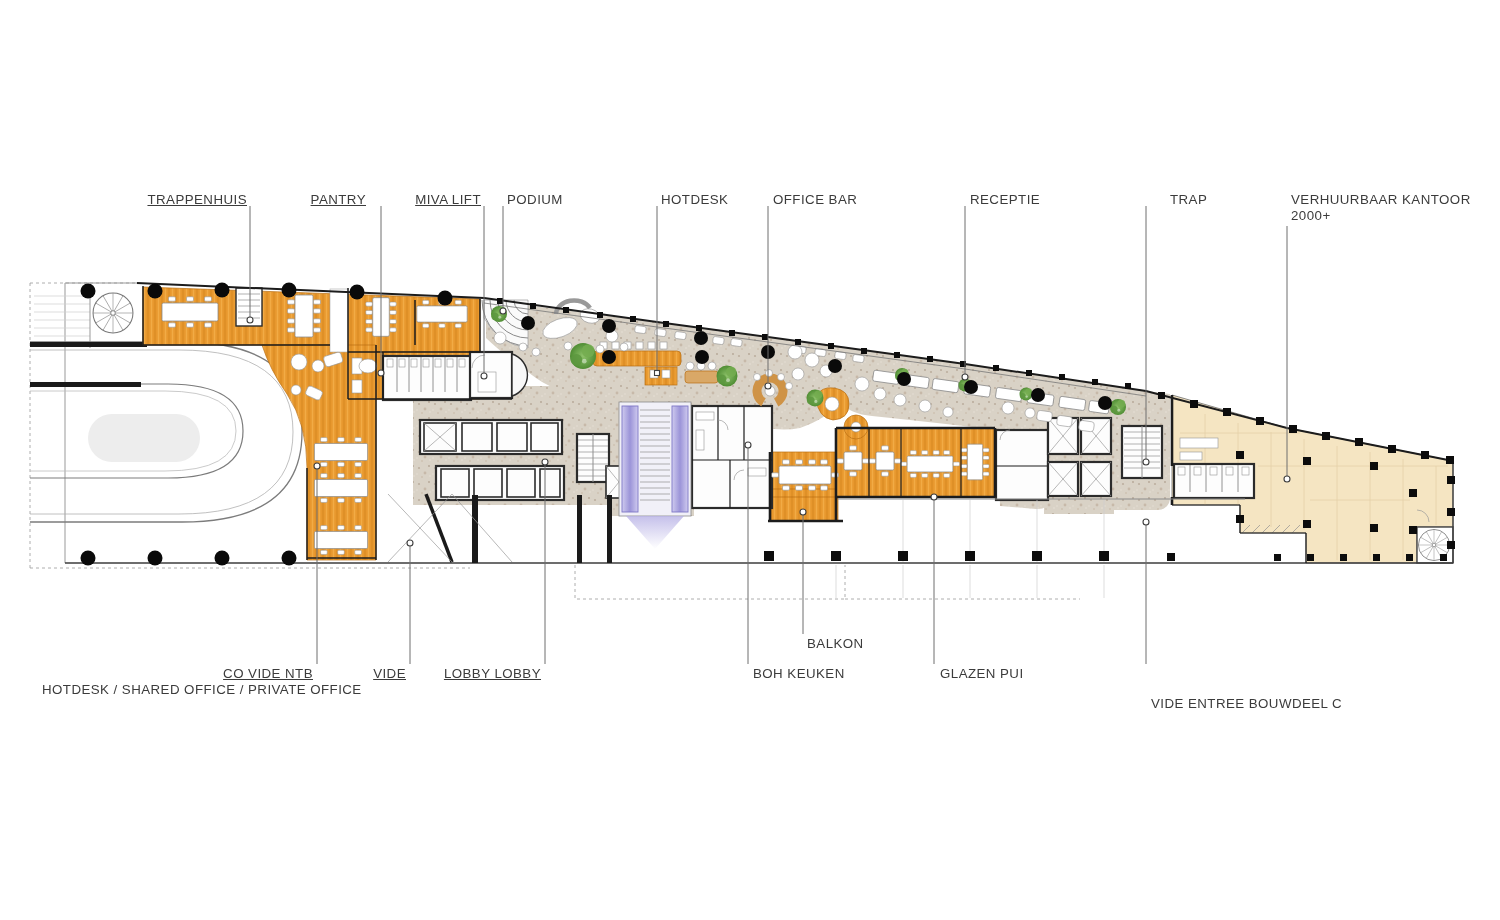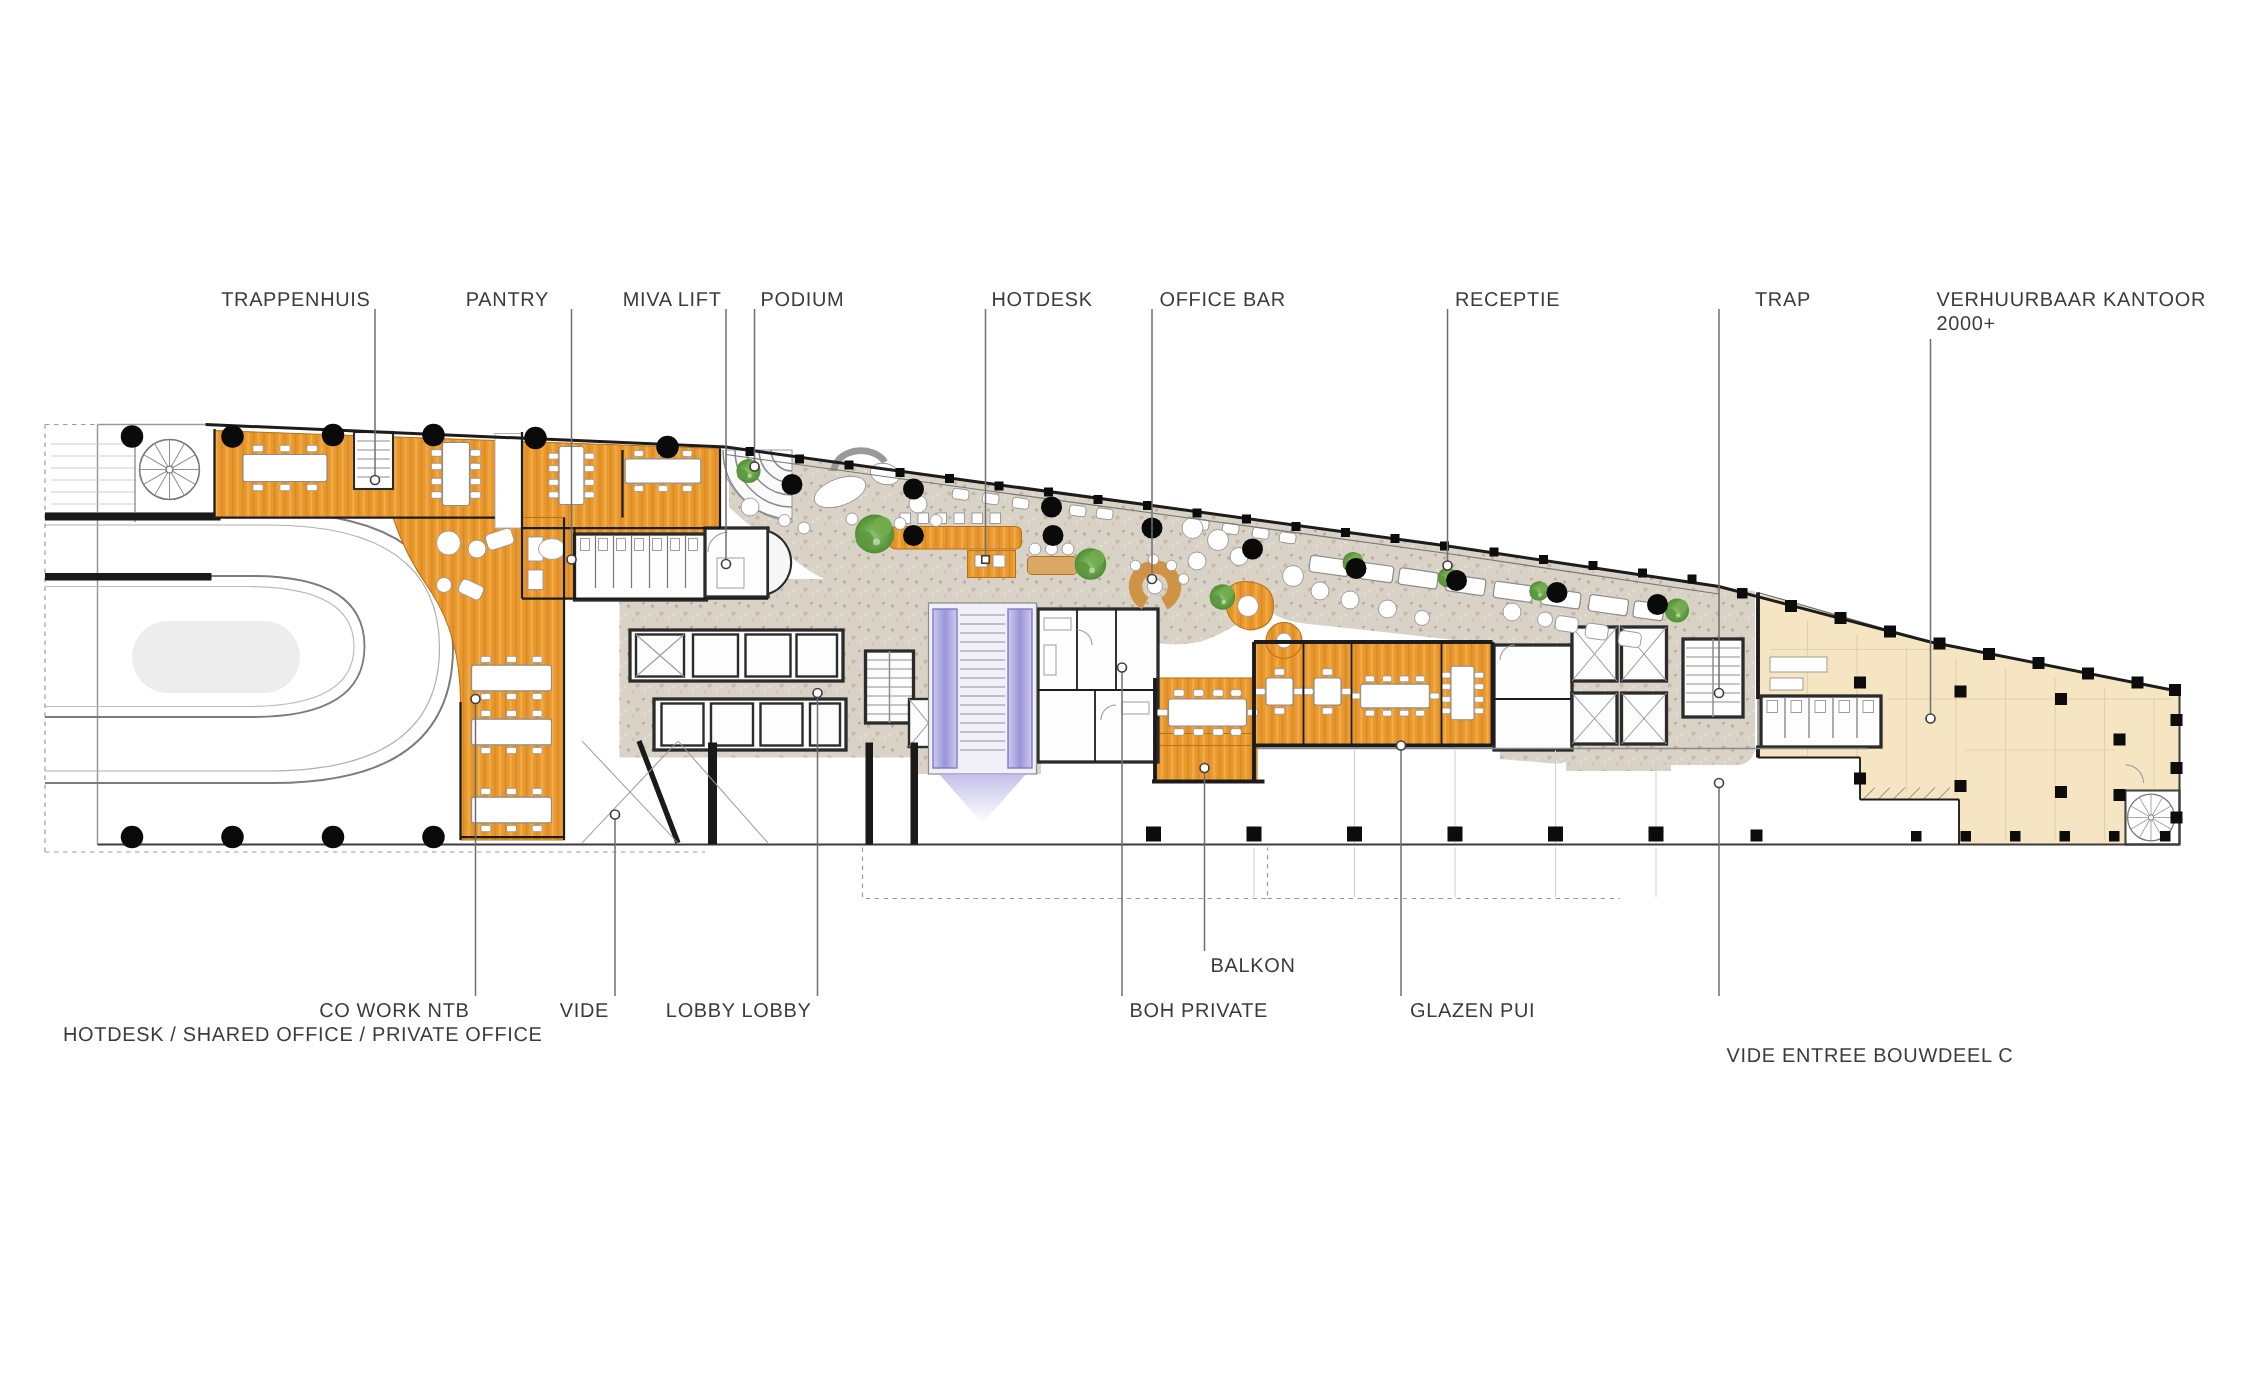--- a/index.html
+++ b/index.html
@@ -1,21 +1,21 @@
 <!DOCTYPE html>
 <html style="--wood: #e8982e; --concrete: #d9d2c6; --rentable: #f5e5c2; --escalator: #b4aee4; --plant: #5f9c3f; --wall: #1c1c1c; --label: #3b3b3b;"><head>
 <meta charset="utf-8">
 <style>
   html,body{margin:0;padding:0;background:#fff;}
   #stage{position:relative;width:1500px;height:920px;background:#fff;overflow:hidden;
          font-family:"Liberation Sans",sans-serif;}
   #plan{position:absolute;left:0;top:0;}
   .lbl{position:absolute;font-size:13.3px;line-height:1.15;color:var(--label,#3b3b3b);
        letter-spacing:.45px;white-space:nowrap;}
-  .r{transform:translateX(-100%);}
+  .r{transform:translateX(-100%);text-decoration:underline;}
   
   .fw{fill:#fff;stroke:#949494;stroke-width:.6;}
   .fw2{fill:#fff;stroke:#8d8d8d;stroke-width:.8;}
   .room{fill:#fdfdfd;stroke:#2b2b2b;stroke-width:1.6;}
   .roomT{fill:#fdfdfd;stroke:#2b2b2b;stroke-width:2.2;}
   .thin{stroke:#9a9a9a;stroke-width:.7;fill:none;}
   .faint{stroke:#cfcfcf;stroke-width:.7;fill:none;}
   .wall{stroke:var(--wall,#1c1c1c);fill:none;}
   .col{fill:#0c0c0c;}
   .ldr{stroke:#6f6f6f;stroke-width:1;}
@@ -676,22 +676,22 @@
 <div class="lbl r" style="left:247px;top:192px">TRAPPENHUIS</div>
 <div class="lbl r" style="left:366px;top:192px">PANTRY</div>
 <div class="lbl r" style="left:481px;top:192px">MIVA LIFT</div>
 <div class="lbl" style="left:507px;top:192px">PODIUM</div>
 <div class="lbl" style="left:661px;top:192px">HOTDESK</div>
 <div class="lbl" style="left:773px;top:192px">OFFICE BAR</div>
 <div class="lbl" style="left:970px;top:192px">RECEPTIE</div>
 <div class="lbl" style="left:1170px;top:192px">TRAP</div>
 <div class="lbl" style="left:1291px;top:192px">VERHUURBAAR KANTOOR</div>
 <div class="lbl" style="left:1291px;top:208px">2000+</div>
-<div class="lbl r" style="left:313px;top:666px">CO WORK NTB</div>
+<div class="lbl r" style="left:313px;top:666px">CO VIDE NTB</div>
 <div class="lbl" style="left:42px;top:682px">HOTDESK / SHARED OFFICE / PRIVATE OFFICE</div>
 <div class="lbl r" style="left:406px;top:666px">VIDE</div>
 <div class="lbl r" style="left:541px;top:666px">LOBBY LOBBY</div>
-<div class="lbl" style="left:753px;top:666px">BOH PRIVATE</div>
+<div class="lbl" style="left:753px;top:666px">BOH KEUKEN</div>
 <div class="lbl" style="left:807px;top:636px">BALKON</div>
 <div class="lbl" style="left:940px;top:666px">GLAZEN PUI</div>
 <div class="lbl" style="left:1151px;top:696px">VIDE ENTREE BOUWDEEL C</div>
 
 </div>
 
 </body></html>

